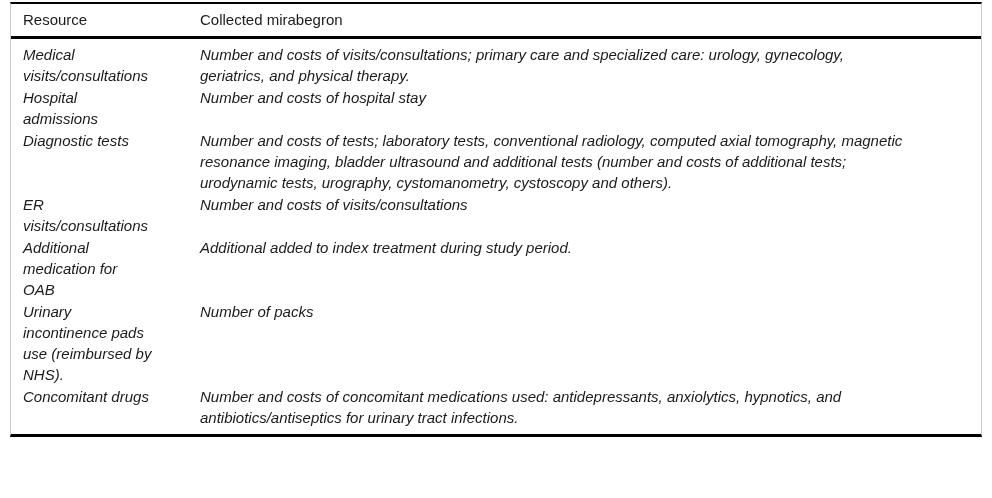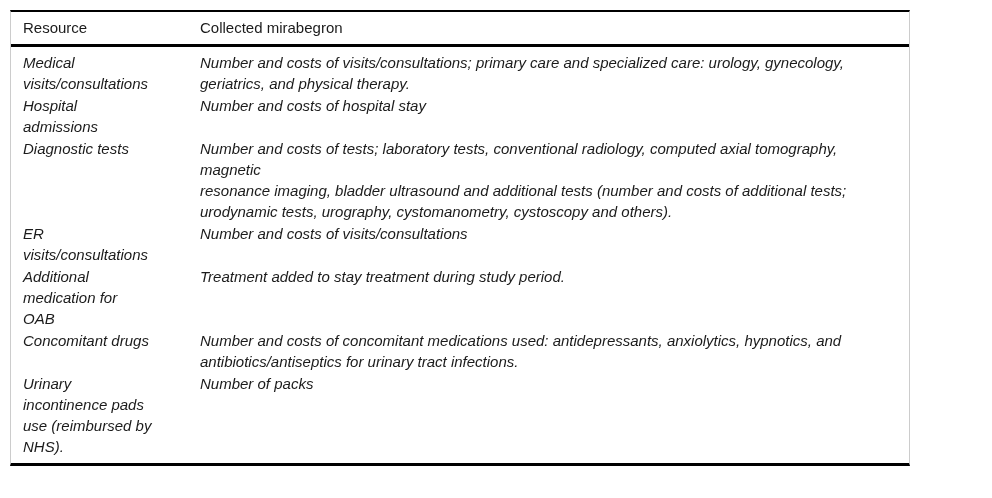--- a/index.html
+++ b/index.html
@@ -6,22 +6,22 @@
   html, body {
     width: 992px;
     background: #ffffff;
     font-family: "Liberation Sans", sans-serif;
   }
   body {
     height: 498px;
     overflow: hidden;
   }
   .table-frame {
-    margin: 10px 10px 0 10px;
-    width: 900px;
+    margin: 2px 10px 0 10px;
+    width: 972px;
     border-top: 2px solid #000000;
     border-bottom: 3px solid #000000;
     border-left: 1px solid #cccccc;
     border-right: 1px solid #cccccc;
     background: #ffffff;
   }
   table.resource-table {
     width: 100%;
     border-collapse: collapse;
     table-layout: fixed;
@@ -85,29 +85,29 @@
       </tr>
       <tr>
         <td class="cell-resource">ER
 visits/consultations</td>
         <td class="cell-variables">Number and costs of visits/consultations</td>
       </tr>
       <tr>
         <td class="cell-resource">Additional
 medication for
 OAB</td>
-        <td class="cell-variables">Treatment added to stay treatment during study period.</td>
-      </tr>
-      <tr>
-        <td class="cell-resource">Concomitant drugs</td>
-        <td class="cell-variables">Number and costs of concomitant medications used: antidepressants, anxiolytics, hypnotics, and
-antibiotics/antiseptics for urinary tract infections.</td>
+        <td class="cell-variables">Additional added to index treatment during study period.</td>
       </tr>
       <tr>
         <td class="cell-resource">Urinary
 incontinence pads
 use (reimbursed by
 NHS).</td>
         <td class="cell-variables">Number of packs</td>
       </tr>
+      <tr>
+        <td class="cell-resource">Concomitant drugs</td>
+        <td class="cell-variables">Number and costs of concomitant medications used: antidepressants, anxiolytics, hypnotics, and
+antibiotics/antiseptics for urinary tract infections.</td>
+      </tr>
     </tbody>
   </table>
 </div>
 
 </body></html>

